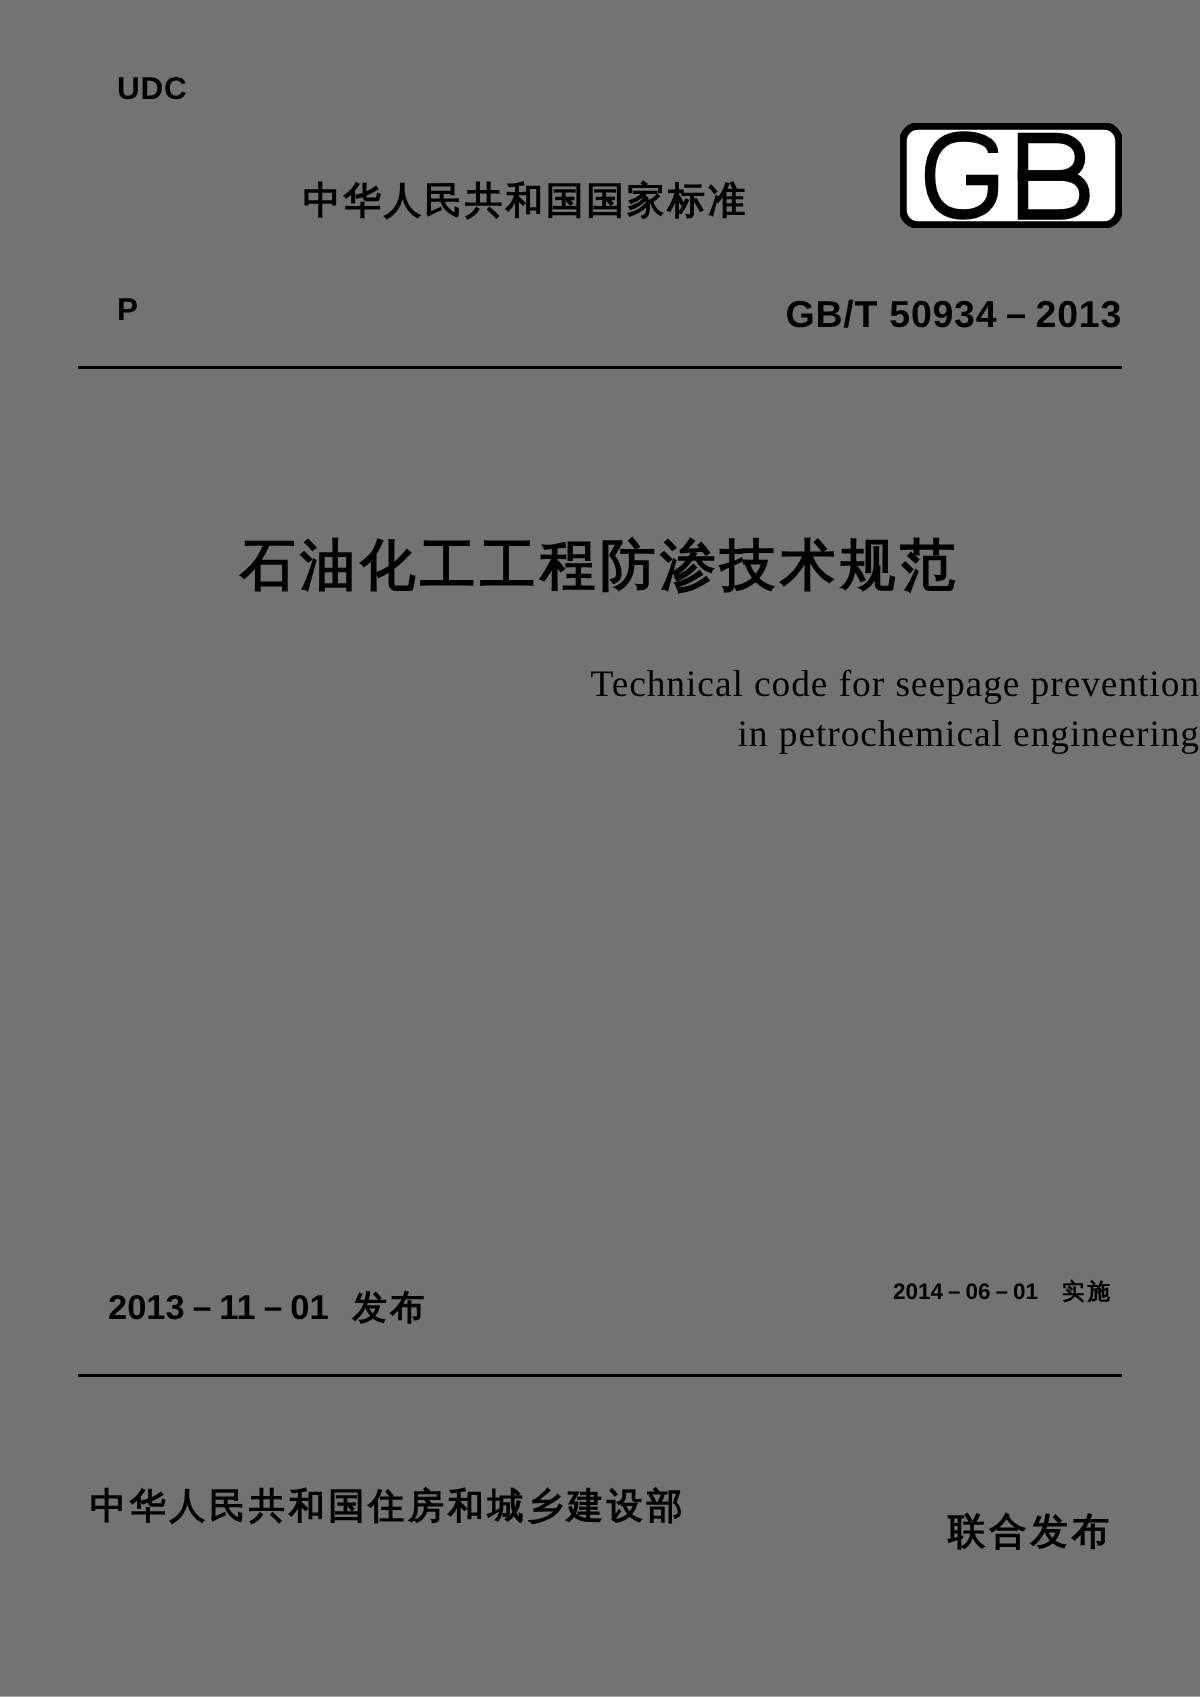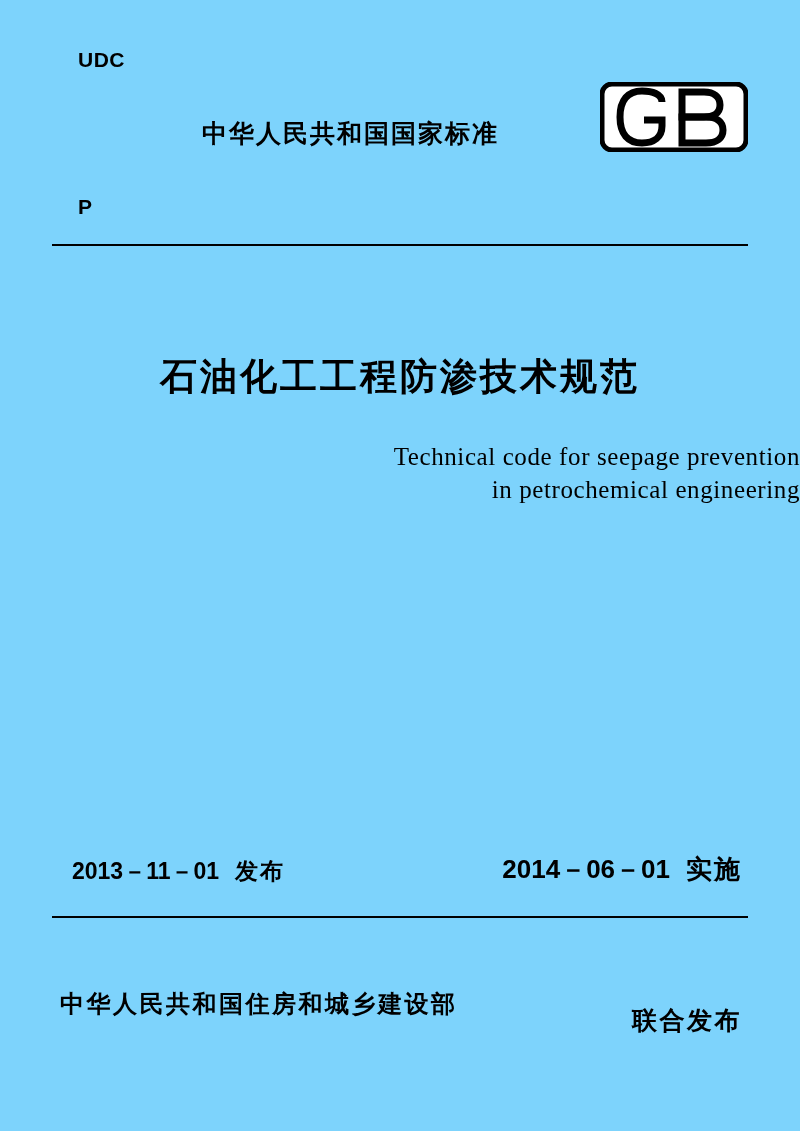--- a/index.html
+++ b/index.html
@@ -14,21 +14,21 @@
     font-family: "Liberation Serif", serif;
     color: #000000;
     overflow: hidden;
   }
 
   .page {
     position: absolute;
     left: 0; top: 0;
     width: 800px;
     height: 1131px;
-    background: #7dd3fc;
+    background: #737373;
   }
 
   
   .udc {
     position: absolute;
     left: 78px;
     top: 48px;
     font-family: "Liberation Sans", sans-serif;
     font-weight: bold;
     font-size: 21px;
@@ -131,21 +131,21 @@
     font-weight: bold;
     margin-left: 16px;
     letter-spacing: 2px;
   }
   .date-effective {
     position: absolute;
     right: 6px;
     top: 0;
     font-family: "Liberation Sans", sans-serif;
     font-weight: bold;
-    font-size: 26px;
+    font-size: 15px;
     white-space: nowrap;
   }
   .date-effective .label {
     font-family: "DejaVu Sans", sans-serif;
     font-weight: bold;
     margin-left: 16px;
     letter-spacing: 2px;
   }
 
   
@@ -188,20 +188,21 @@
         <path d="M62 20 C62 12, 52 9, 42 9 C28 9, 20 18, 20 35 C20 52, 28 61, 42 61 C54 61, 62 55, 62 44 L62 38 L44 38"></path>
 
         <path d="M82 10 L104 10 C114 10, 120 15, 120 23 C120 31, 114 35, 104 35 L82 35 L82 10 Z"></path>
         <path d="M82 35 L106 35 C117 35, 123 40, 123 48 C123 56, 117 61, 106 61 L82 61 L82 35 Z"></path>
       </g>
     </svg>
   </div>
 
   <div class="p-letter">P</div>
 
+  <div class="std-number">GB/T 50934－2013</div>
 
   <div class="rule rule-top"></div>
 
   <div class="title-cn">石油化工工程防渗技术规范</div>
 
   <div class="title-en">
     <div>Technical code for seepage prevention</div>
     <div>in petrochemical engineering</div>
   </div>
 

